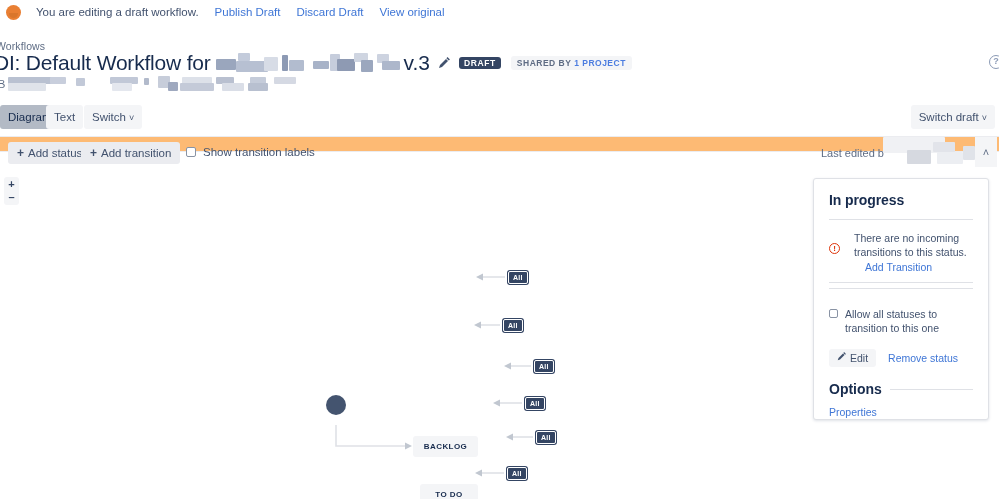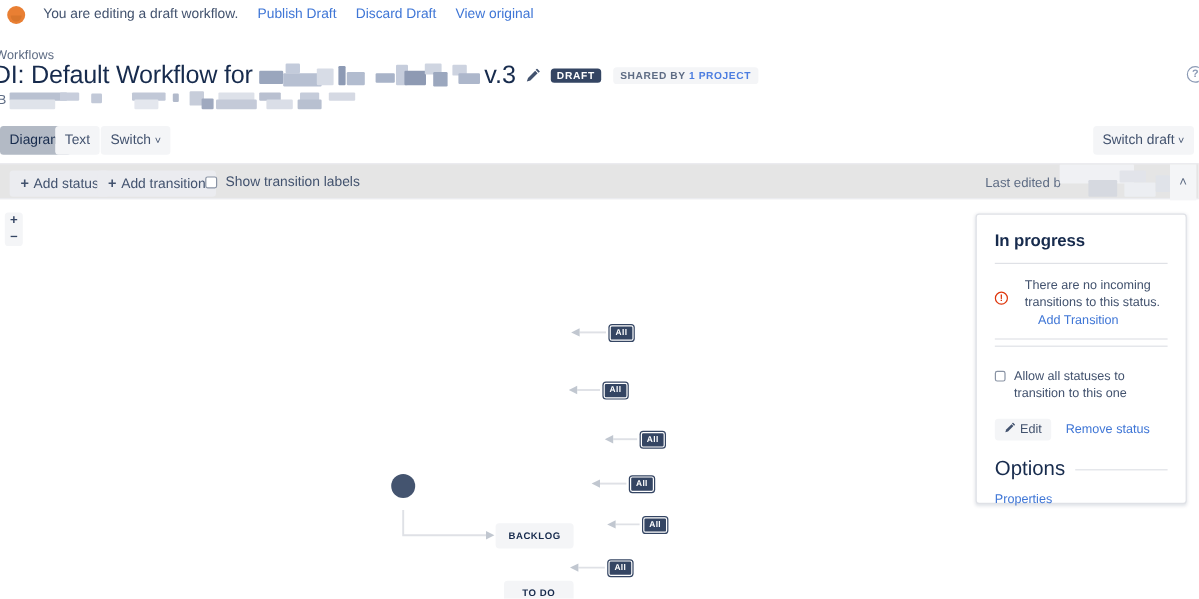--- a/index.html
+++ b/index.html
@@ -92,22 +92,22 @@
 
   .switch-editor {
     position: absolute; right: 4px; top: 105px;
     height: 24px; line-height: 24px;
     background: #F4F5F7; border-radius: 3px; padding: 0 8px;
     font-size: 11.5px; color:#42526E; cursor:pointer;
   }
 
   
   .toolbar {
-    position: absolute; left: 0; top: 136px; width: 999px; height: 30px;
-    background: #e5e5e5; border-top: 1px solid #EBECF0; border-bottom: 1px solid #EBECF0;
+    position: absolute; left: 0; top: 136px; width: 999px; height: 16px;
+    background: #fdba74; border-top: 1px solid #EBECF0; border-bottom: 1px solid #EBECF0;
   }
   .tb-btn {
     position: absolute; top: 5px; height: 22px; line-height: 22px;
     background: #EBECF0; border-radius: 3px; font-size: 11.5px;
     color: #42526E; padding: 0 9px; cursor: pointer;
   }
   .plus { font-weight: bold; margin-right: 4px; font-size: 12px; }
   .cb-wrap {
     position: absolute; top: 9px; display:flex; align-items:center; gap:7px;
     font-size: 11.5px; color:#42526E; cursor:pointer;
@@ -182,21 +182,21 @@
   .allow-row { margin-top: 18px; display:flex; gap: 7px; align-items:flex-start; cursor:pointer;}
   .allow-txt { font-size:10.5px; color:#42526E; line-height:14px; }
   .cb2 { width:9px; height:9px; border:1px solid #8993A4; border-radius:2px; background:#fff; flex:0 0 auto; margin-top:2px;}
   .act-row { margin-top: 14px; display:flex; align-items:center; gap: 12px; }
   .edit-btn {
     background:#F4F5F7; border-radius:3px; padding: 3px 8px;
     font-size: 10.5px; color:#42526E; display:flex; gap:4px; cursor:pointer;
   }
   .remove-link { font-size:10.5px; color:#3f76d6; cursor:pointer; }
   .opt-row { margin-top: 14px; display:flex; align-items:center; gap:8px;}
-  .opt-title { font-size: 17px; font-weight:normal; color:#172B4D; }
+  .opt-title { font-size: 14px; font-weight:bold; color:#172B4D; }
   .opt-line { flex:1; height:1px; background:#DFE1E6; }
   .props-link { display:block; margin-top: 9px; font-size:10.5px; color:#3f76d6; cursor:pointer; }
 </style>
 </head>
 <body>
 
 <div id="app">
 
   <div class="draft-banner">
     <span class="banner-icon"></span>
@@ -278,21 +278,21 @@
     <span>Switch draft</span><span class="chev">˅</span>
   </div>
 
   <div class="toolbar">
     <div class="tb-btn" style="left:8px;">
       <span class="plus">+</span><span>Add status</span>
     </div>
     <div class="tb-btn" style="left:81px;">
       <span class="plus">+</span><span>Add transition</span>
     </div>
-    <div class="cb-wrap" style="left:171px;justify-content:space-between;">
+    <div class="cb-wrap" style="left:186px;justify-content:space-between;">
       <span class="cb"></span>
       <span>Show transition labels</span>
     </div>
     <div class="last-edited">Last edited b</div>
   </div>
 
   <div class="le-redact">
     <span class="rk" style="left:0px; top:0px;  width:62px; height:16px; background:#f0f1f4;"></span>
     <span class="rk" style="left:24px;top:13px; width:24px; height:14px; background:#d6d9e0;"></span>
     <span class="rk" style="left:50px;top:5px;  width:22px; height:10px; background:#e2e4ea;"></span>

